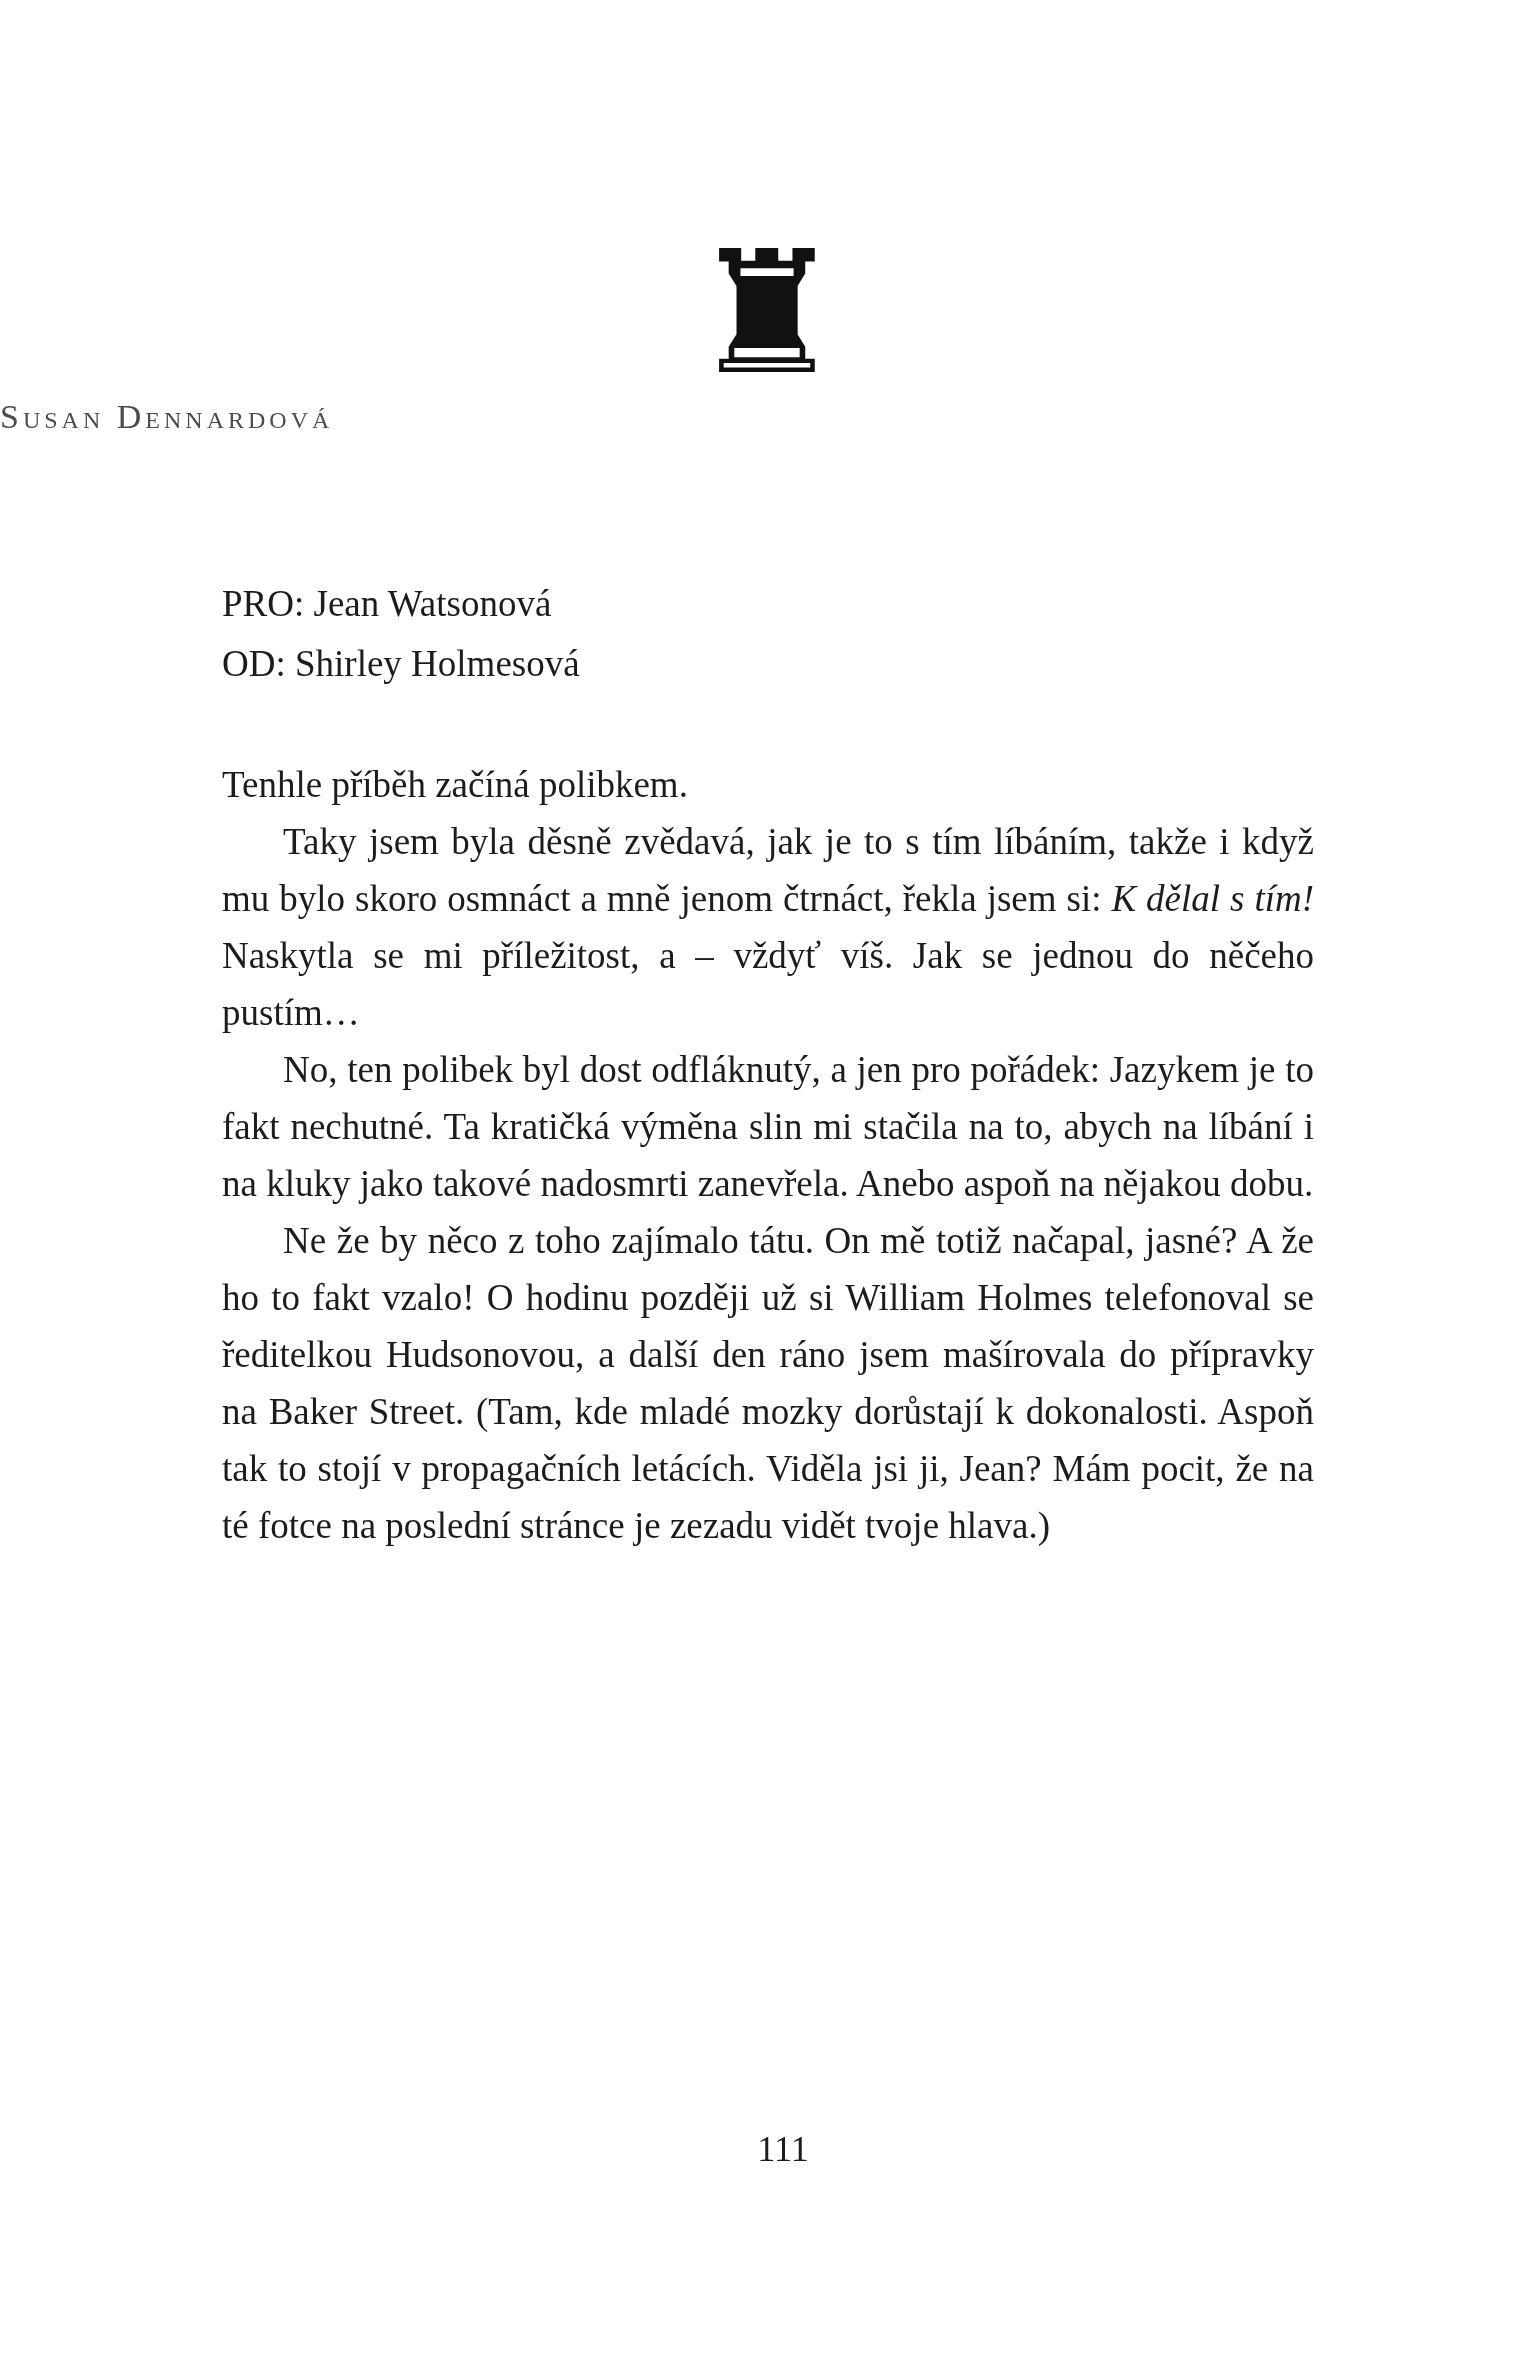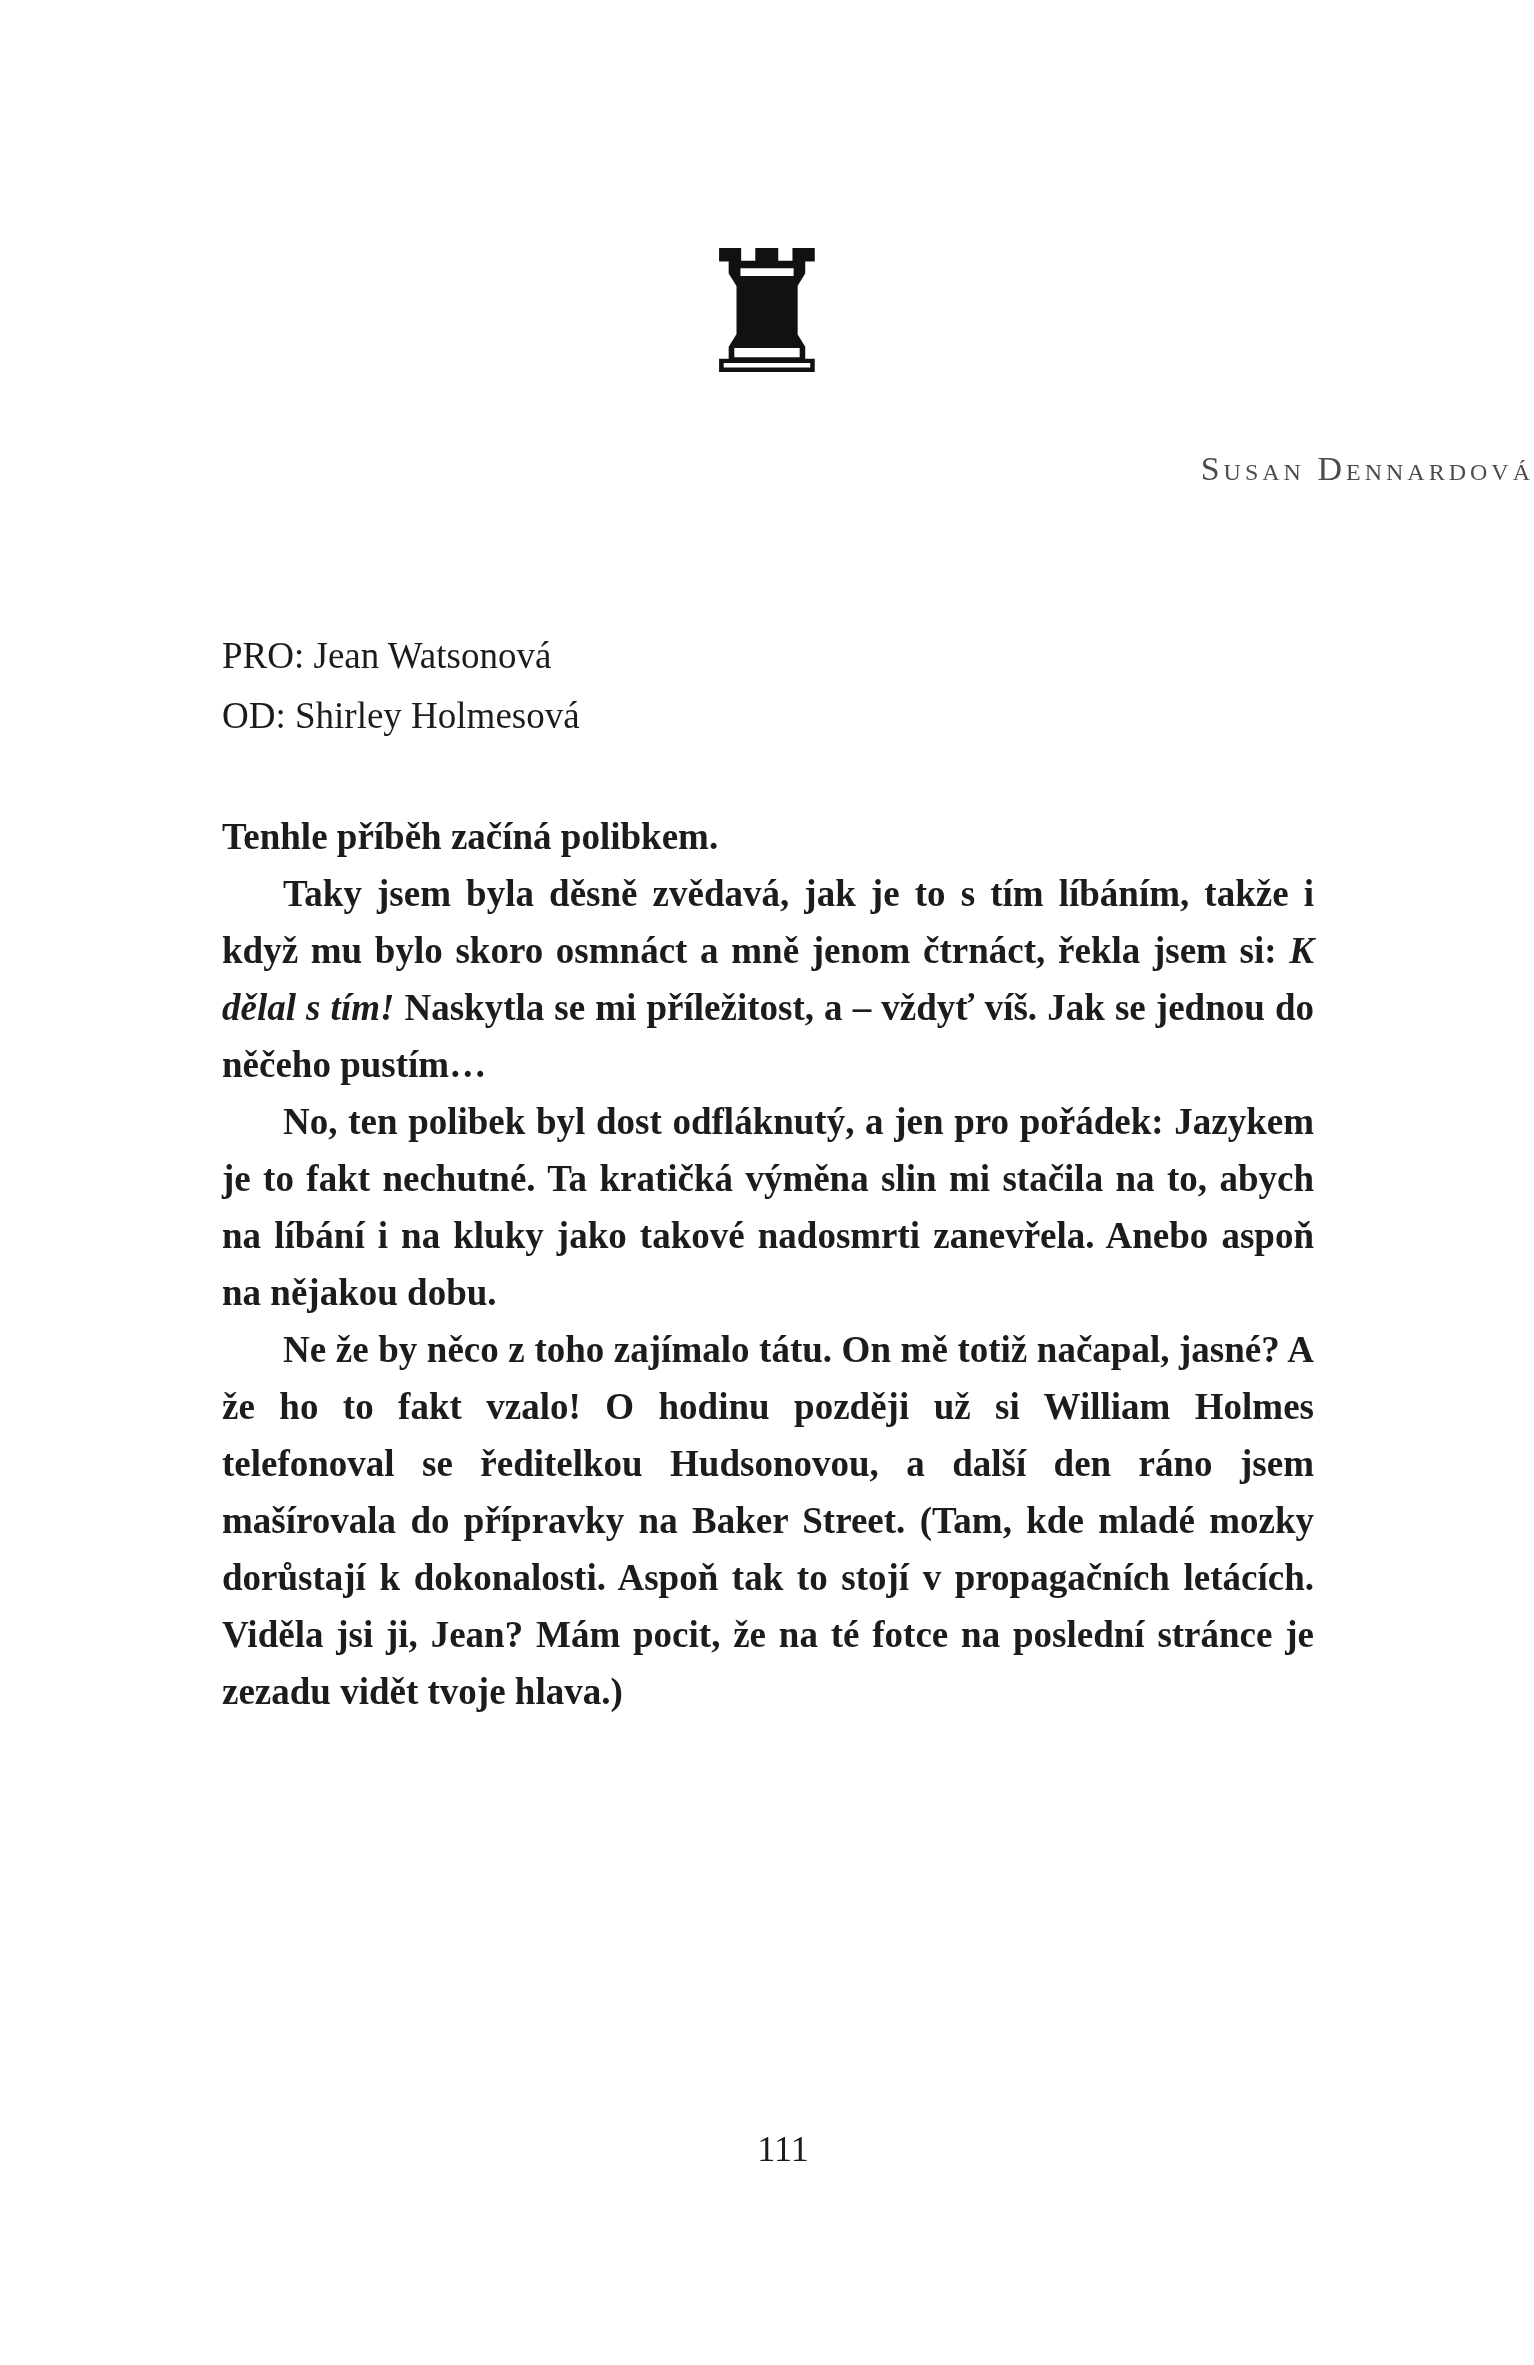--- a/index.html
+++ b/index.html
@@ -30,22 +30,21 @@
     margin: 8px 0 0 0;
     text-align: center;
     font-family: "DejaVu Serif", "Liberation Serif", serif;
     font-weight: 400;
     font-size: 94px;
     line-height: 1.15;
     letter-spacing: 3px;
     color: #8d8d8d;
   }
   .author {
-    margin-top: 52px;
-    text-align: right;
+    text-align: left;
     font-family: "Liberation Serif", "DejaVu Serif", serif;
     font-variant: small-caps;
     font-size: 34px;
     letter-spacing: 4px;
     color: #4c4c4c;
   }
   .letter-head {
     margin: 138px 0 0 222px;
     width: 1092px;
     font-size: 37px;
@@ -54,21 +53,20 @@
   .body-text {
     margin: 62px 0 0 222px;
     width: 1092px;
     font-size: 37px;
     line-height: 57px;
     text-align: justify;
   }
   .body-text p {
     margin: 0;
     padding: 0;
-    font-weight: bold;
   }
   .body-text p.indent {
     text-indent: 1.65em;
   }
   .body-text em {
     font-style: italic;
   }
   .page-number {
     position: absolute;
     top: 2128px;

